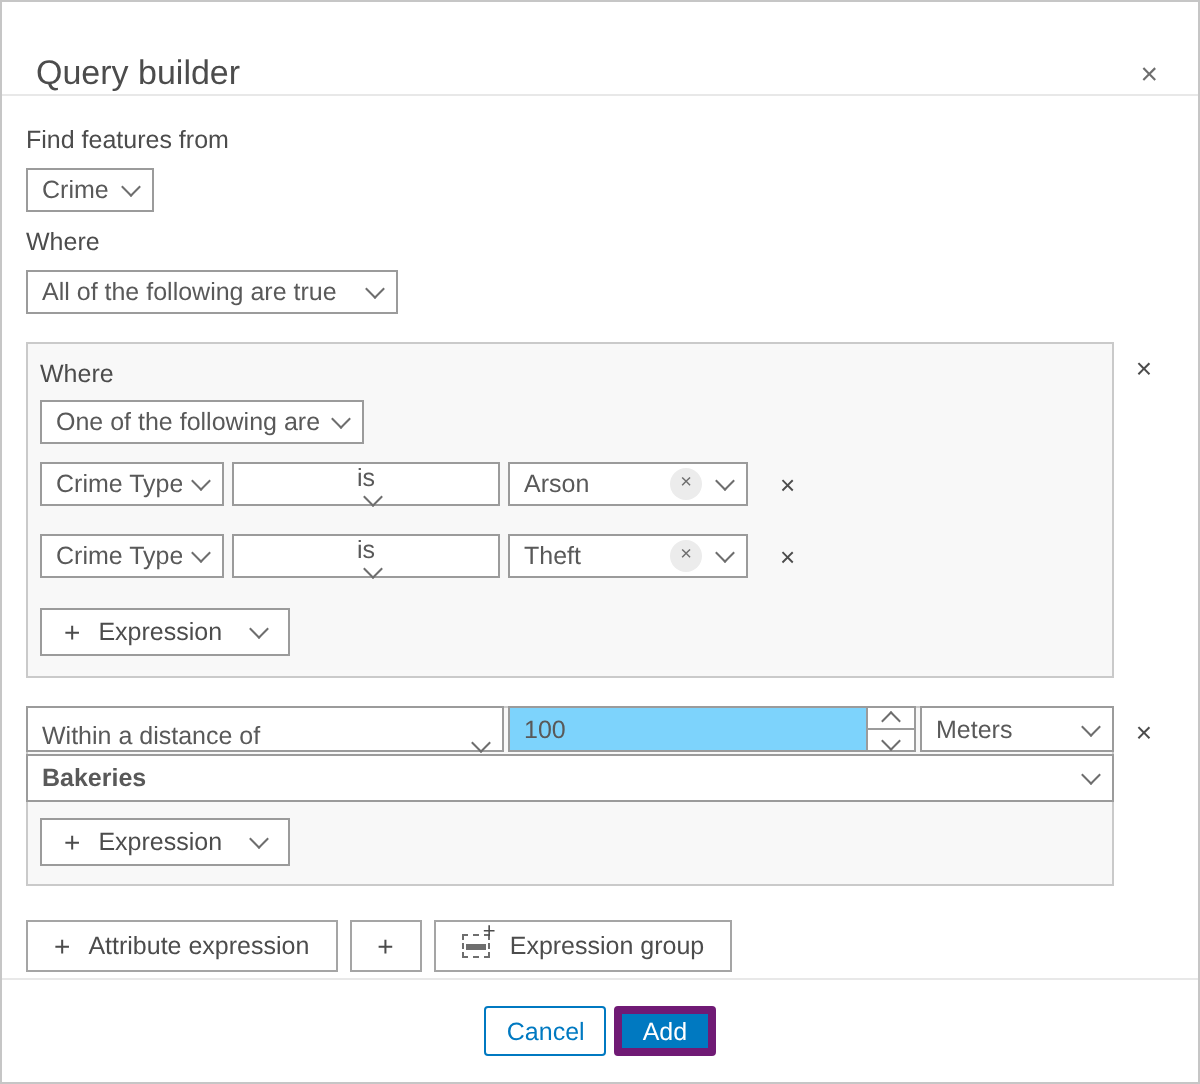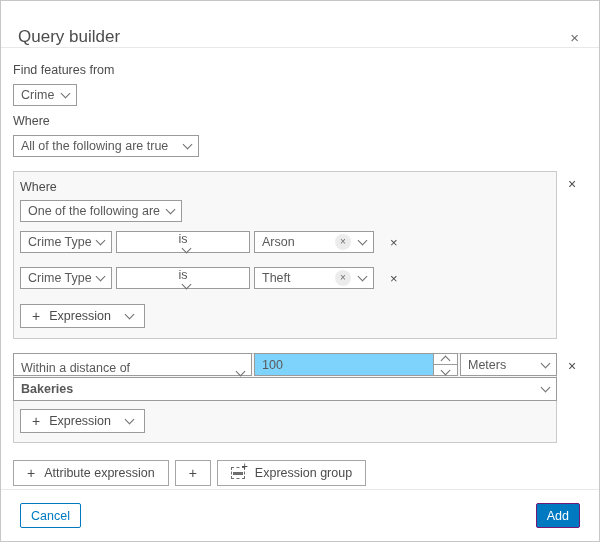--- a/index.html
+++ b/index.html
@@ -82,25 +82,25 @@
   .action-btn { height:26px; box-sizing:border-box; border:1px solid #a5a5a5; background:#fff;
                 display:inline-flex; align-items:center; gap:9px; padding:0 13px; font-size:12.5px;
                 color:#4c4c4c; cursor:pointer; }
   .eg-icon { width:14px; height:12px; border:1px dashed #6e6e6e; position:relative; flex:none;
              box-sizing:border-box; margin-right:1px; }
   .eg-icon .bar { position:absolute; left:1px; right:1px; top:4px; height:3px; background:#6e6e6e; }
   .eg-plus { position:absolute; top:-8px; right:-4px; font-size:11px; color:#4c4c4c; }
 
   
   .footer { position:absolute; left:0; right:0; bottom:0; height:52px; border-top:1px solid #e8e8e8;
-            display:flex; align-items:center; justify-content:space-between; gap:4px; padding:0 19px;
+            display:flex; align-items:center; justify-content:center; gap:4px; padding:0 19px;
             box-sizing:border-box; background:#fff; }
   .btn { height:25px; box-sizing:border-box; border-radius:2px; font-size:12.5px; padding:0 10px; cursor:pointer; }
   .btn-cancel { background:#fff; border:1px solid #0079c1; color:#0079c1; }
-  .btn-add { background:#0079c1; border:1px solid #701a75; color:#fff; }
+  .btn-add { background:#0079c1; border:4px solid #701a75; color:#fff; }
 </style>
 </head>
 <body>
 
 <div class="dialog">
 
   <div class="header">
     <span class="title">Query builder</span>
     <button class="close-btn"><span>×</span></button>
   </div>

